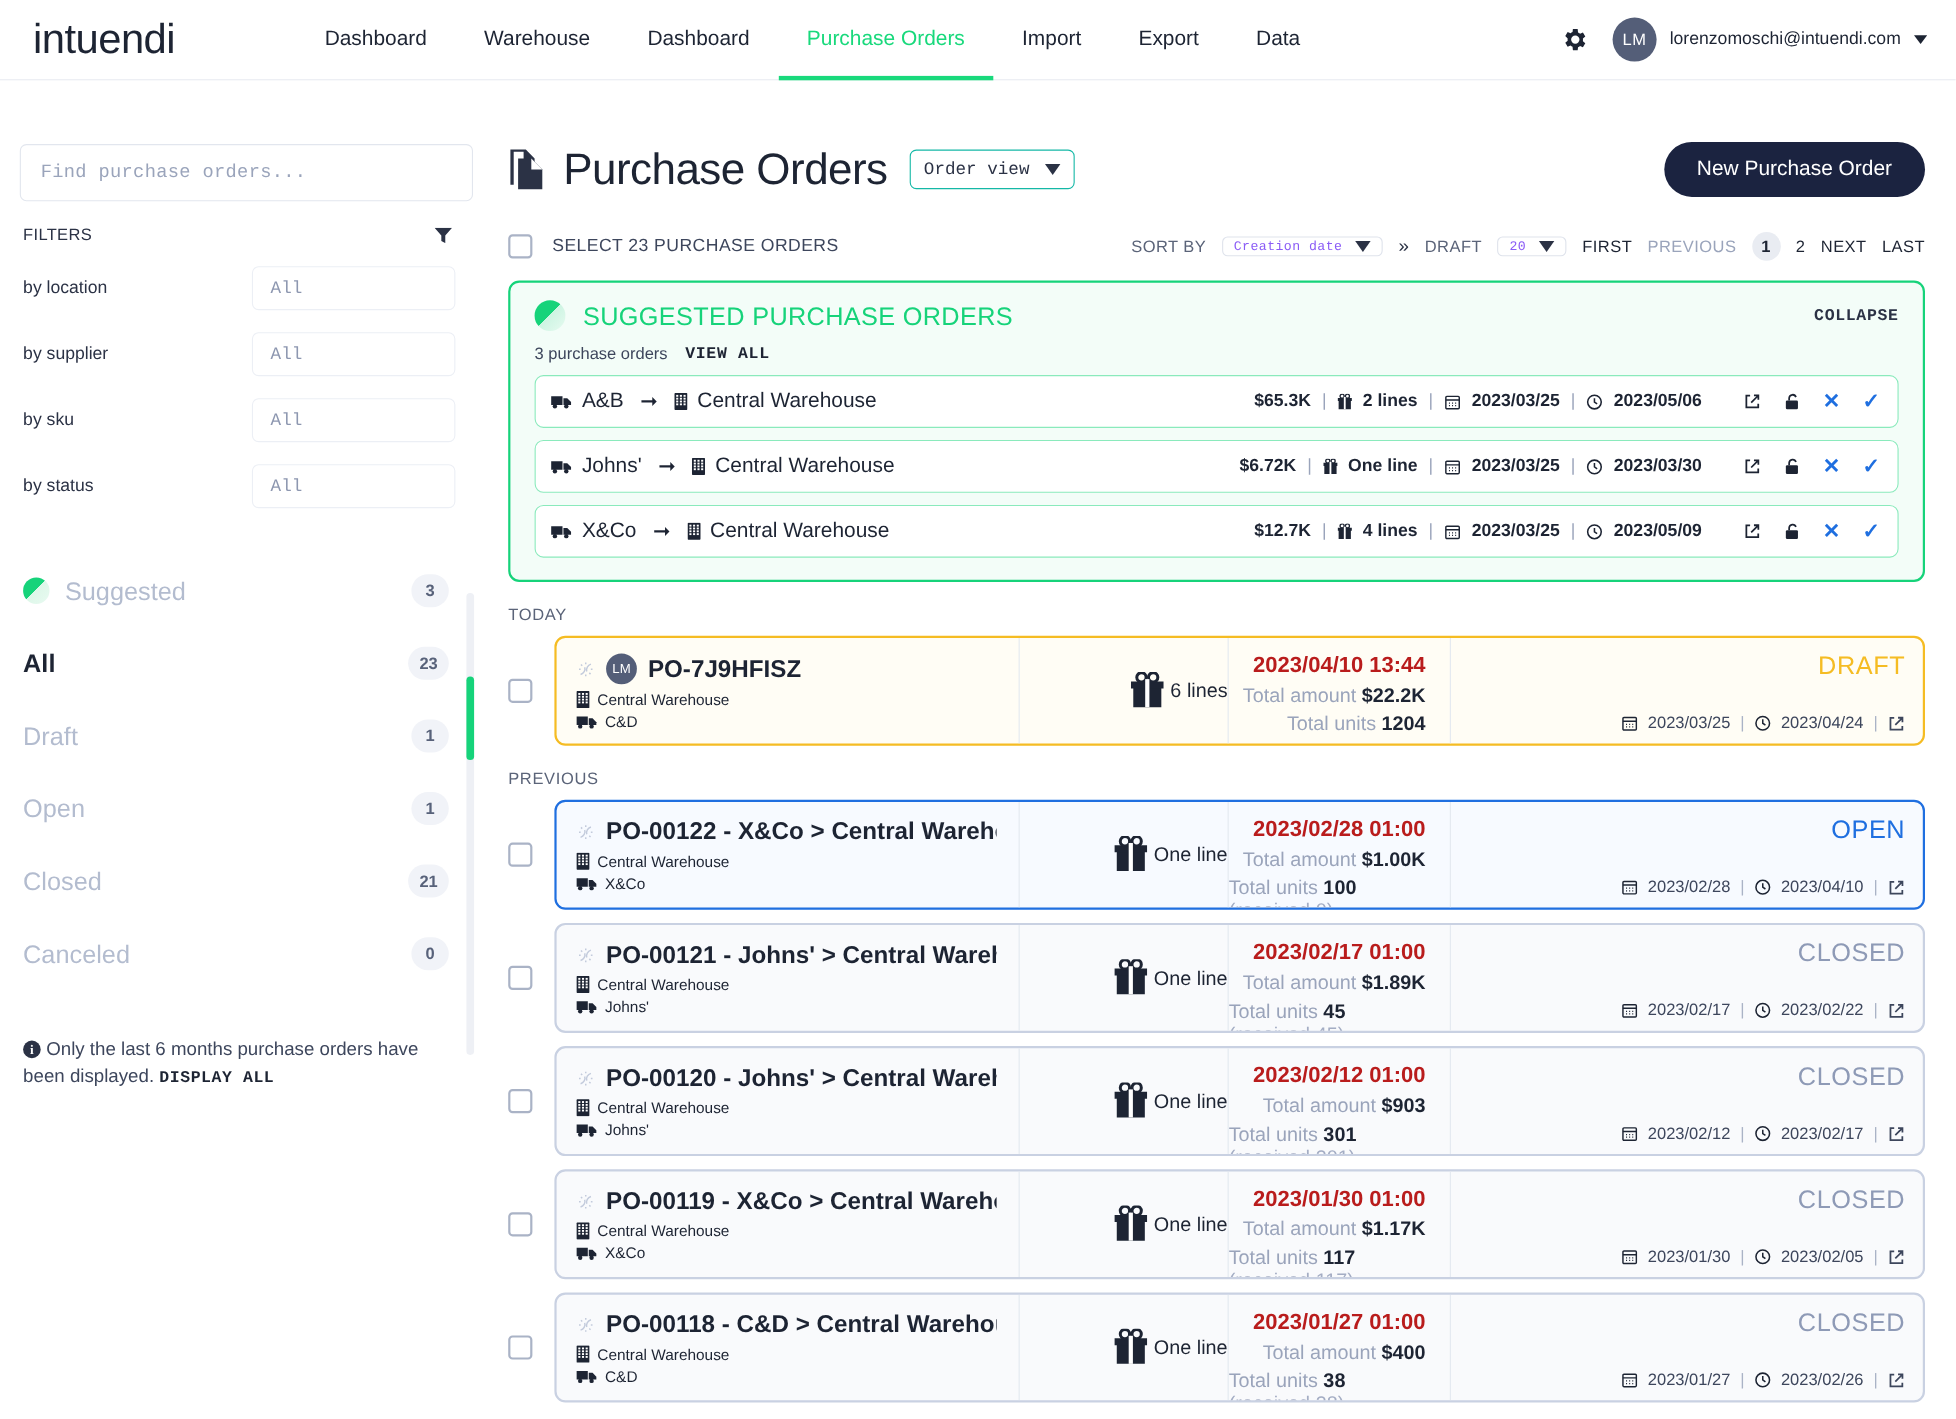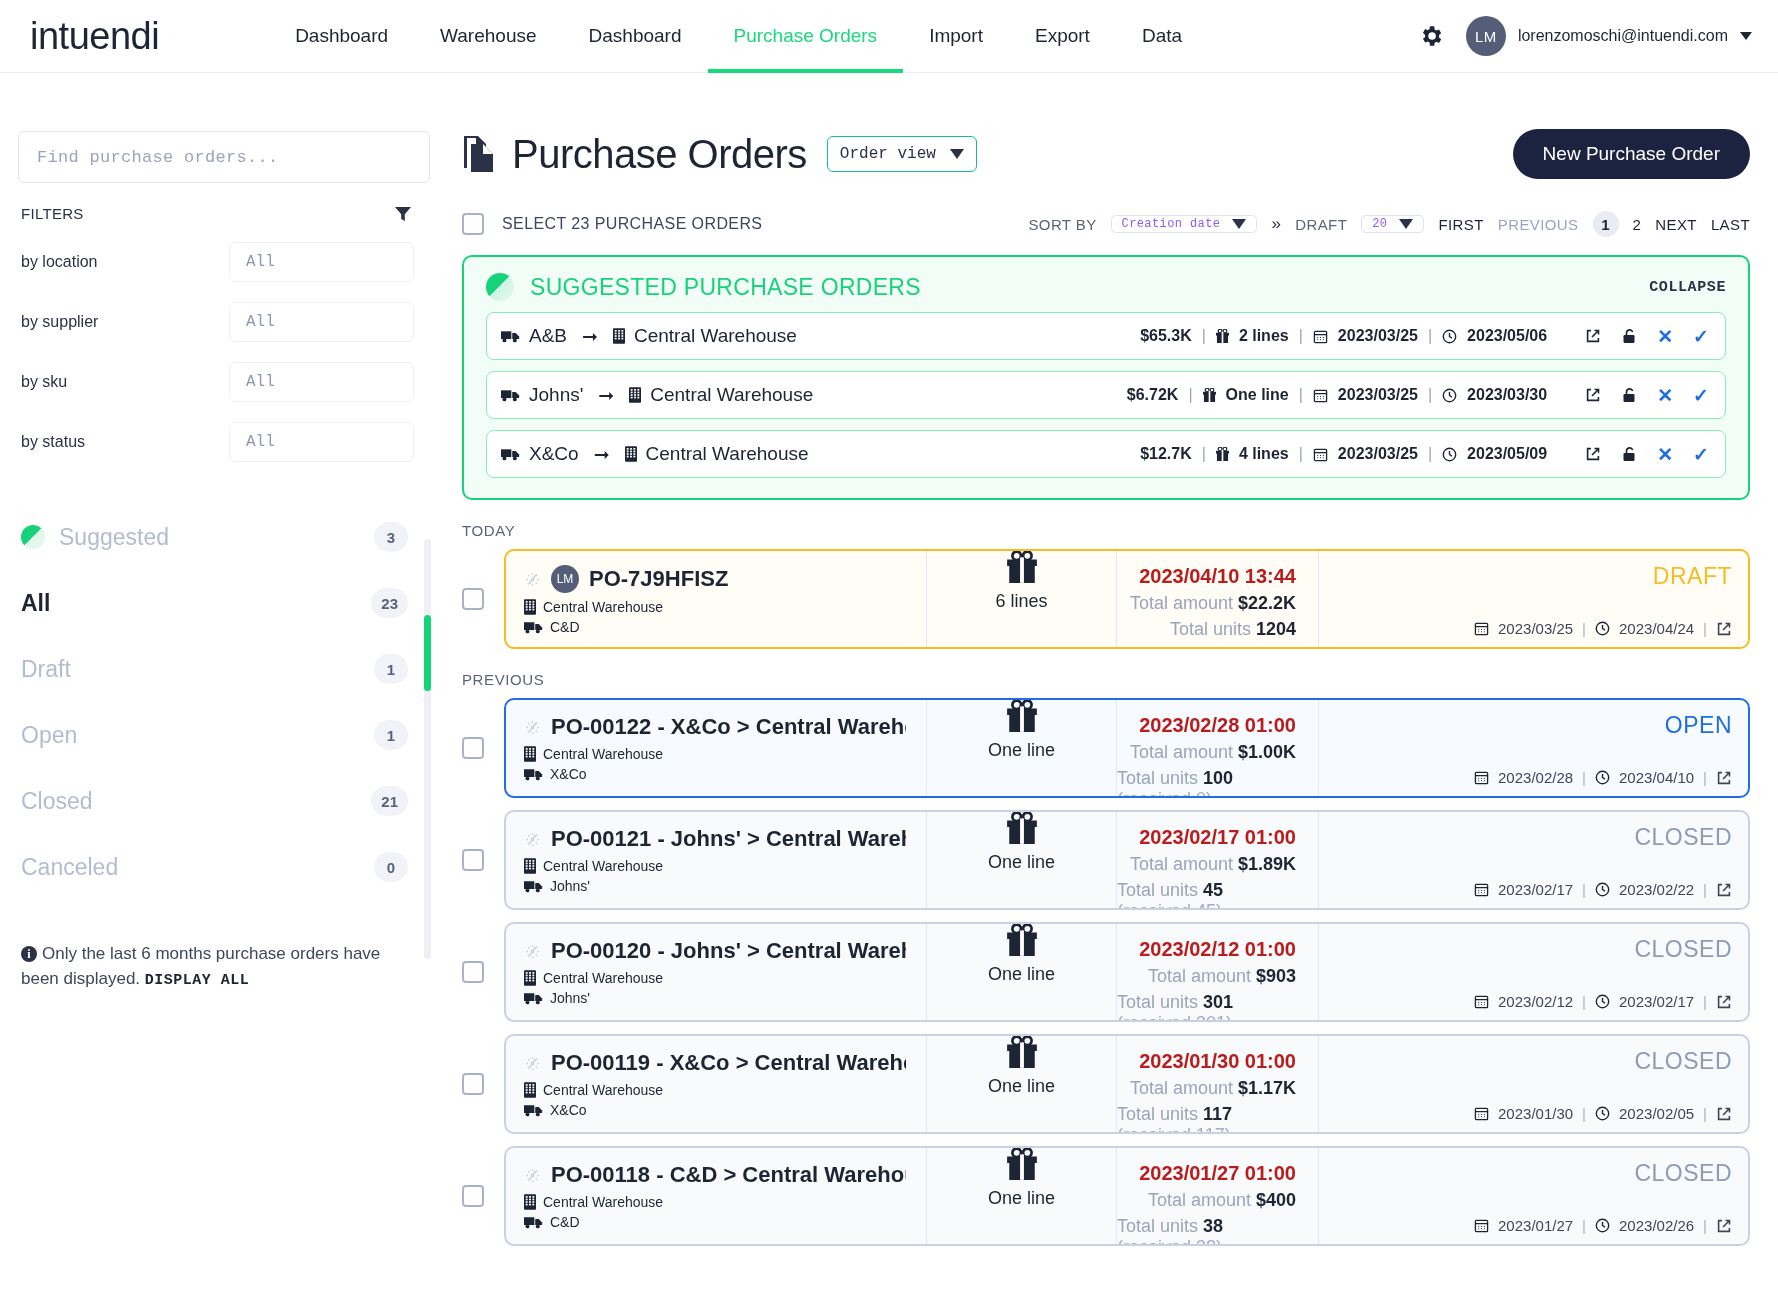--- a/index.html
+++ b/index.html
@@ -183,22 +183,22 @@
   .po-title-row { display: flex; align-items: center; gap: 10px; }
   .po-code { font-size: 22px; font-weight: 700; color: #1d2433; white-space: nowrap; overflow: hidden; text-overflow: clip; max-width: 355px; }
   .mini-avatar {
     width: 28px; height: 28px; border-radius: 50%; background: #545e78; color: #fff;
     font-size: 12px; display: flex; align-items: center; justify-content: center; flex: none;
   }
   .po-sub { margin-top: 6px; font-size: 14px; color: #1d2433; display: flex; align-items: center; gap: 7px; }
   .po-sub2 { margin-top: 4px; font-size: 14px; color: #1d2433; display: flex; align-items: center; gap: 7px; }
 
   .cell-b {
-    width: 190px; border-left: 1px solid #e3e8f0; display: flex; flex-direction: column;
-    align-items: center; justify-content: flex-start; gap: 6px;
+    width: 190px; border-left: 1px solid #e3e8f0; display: flex; flex-direction: row;
+    align-items: center; justify-content: flex-end; gap: 6px;
   }
   .lines-label { font-size: 18px; color: #1d2433; }
 
   .cell-c {
     flex: 1; border-left: 1px solid #e3e8f0; padding: 14px 22px 0 0;
     display: flex; flex-direction: column; align-items: flex-end; justify-content: flex-start;
   }
   .c-date { font-size: 20px; font-weight: 700; color: #b91c1c; }
   .c-amt { margin-top: 5px; font-size: 18px; color: #9aa4bb; }
   .c-amt b { color: #1d2433; }
@@ -373,20 +373,24 @@
         <span class="pgnum plain">LAST</span>
       </div>
     </div>
 
     <div id="suggested">
       <div id="sug-head">
         <span id="sug-dot"></span>
         <span id="sug-title">SUGGESTED PURCHASE ORDERS</span>
         <span id="collapse" class="mono">COLLAPSE</span>
       </div>
+      <div id="sug-sub">
+        <span id="sug-count">3 purchase orders</span>
+        <span id="viewall" class="mono">VIEW ALL</span>
+      </div>
       <div id="sug-rows">
           <div class="sug-row">
             <span class="sug-left">
               <span class="ico">
                 <svg viewBox="0 0 22 14" width="19" height="13" fill="#1d2433">
                   <path d="M0 1h12v9H0z"></path>
                   <path d="M13 3h4l4 4v3h-8z"></path>
                   <circle cx="4" cy="11.5" r="2.3"></circle>
                   <circle cx="16" cy="11.5" r="2.3"></circle>
                 </svg>

